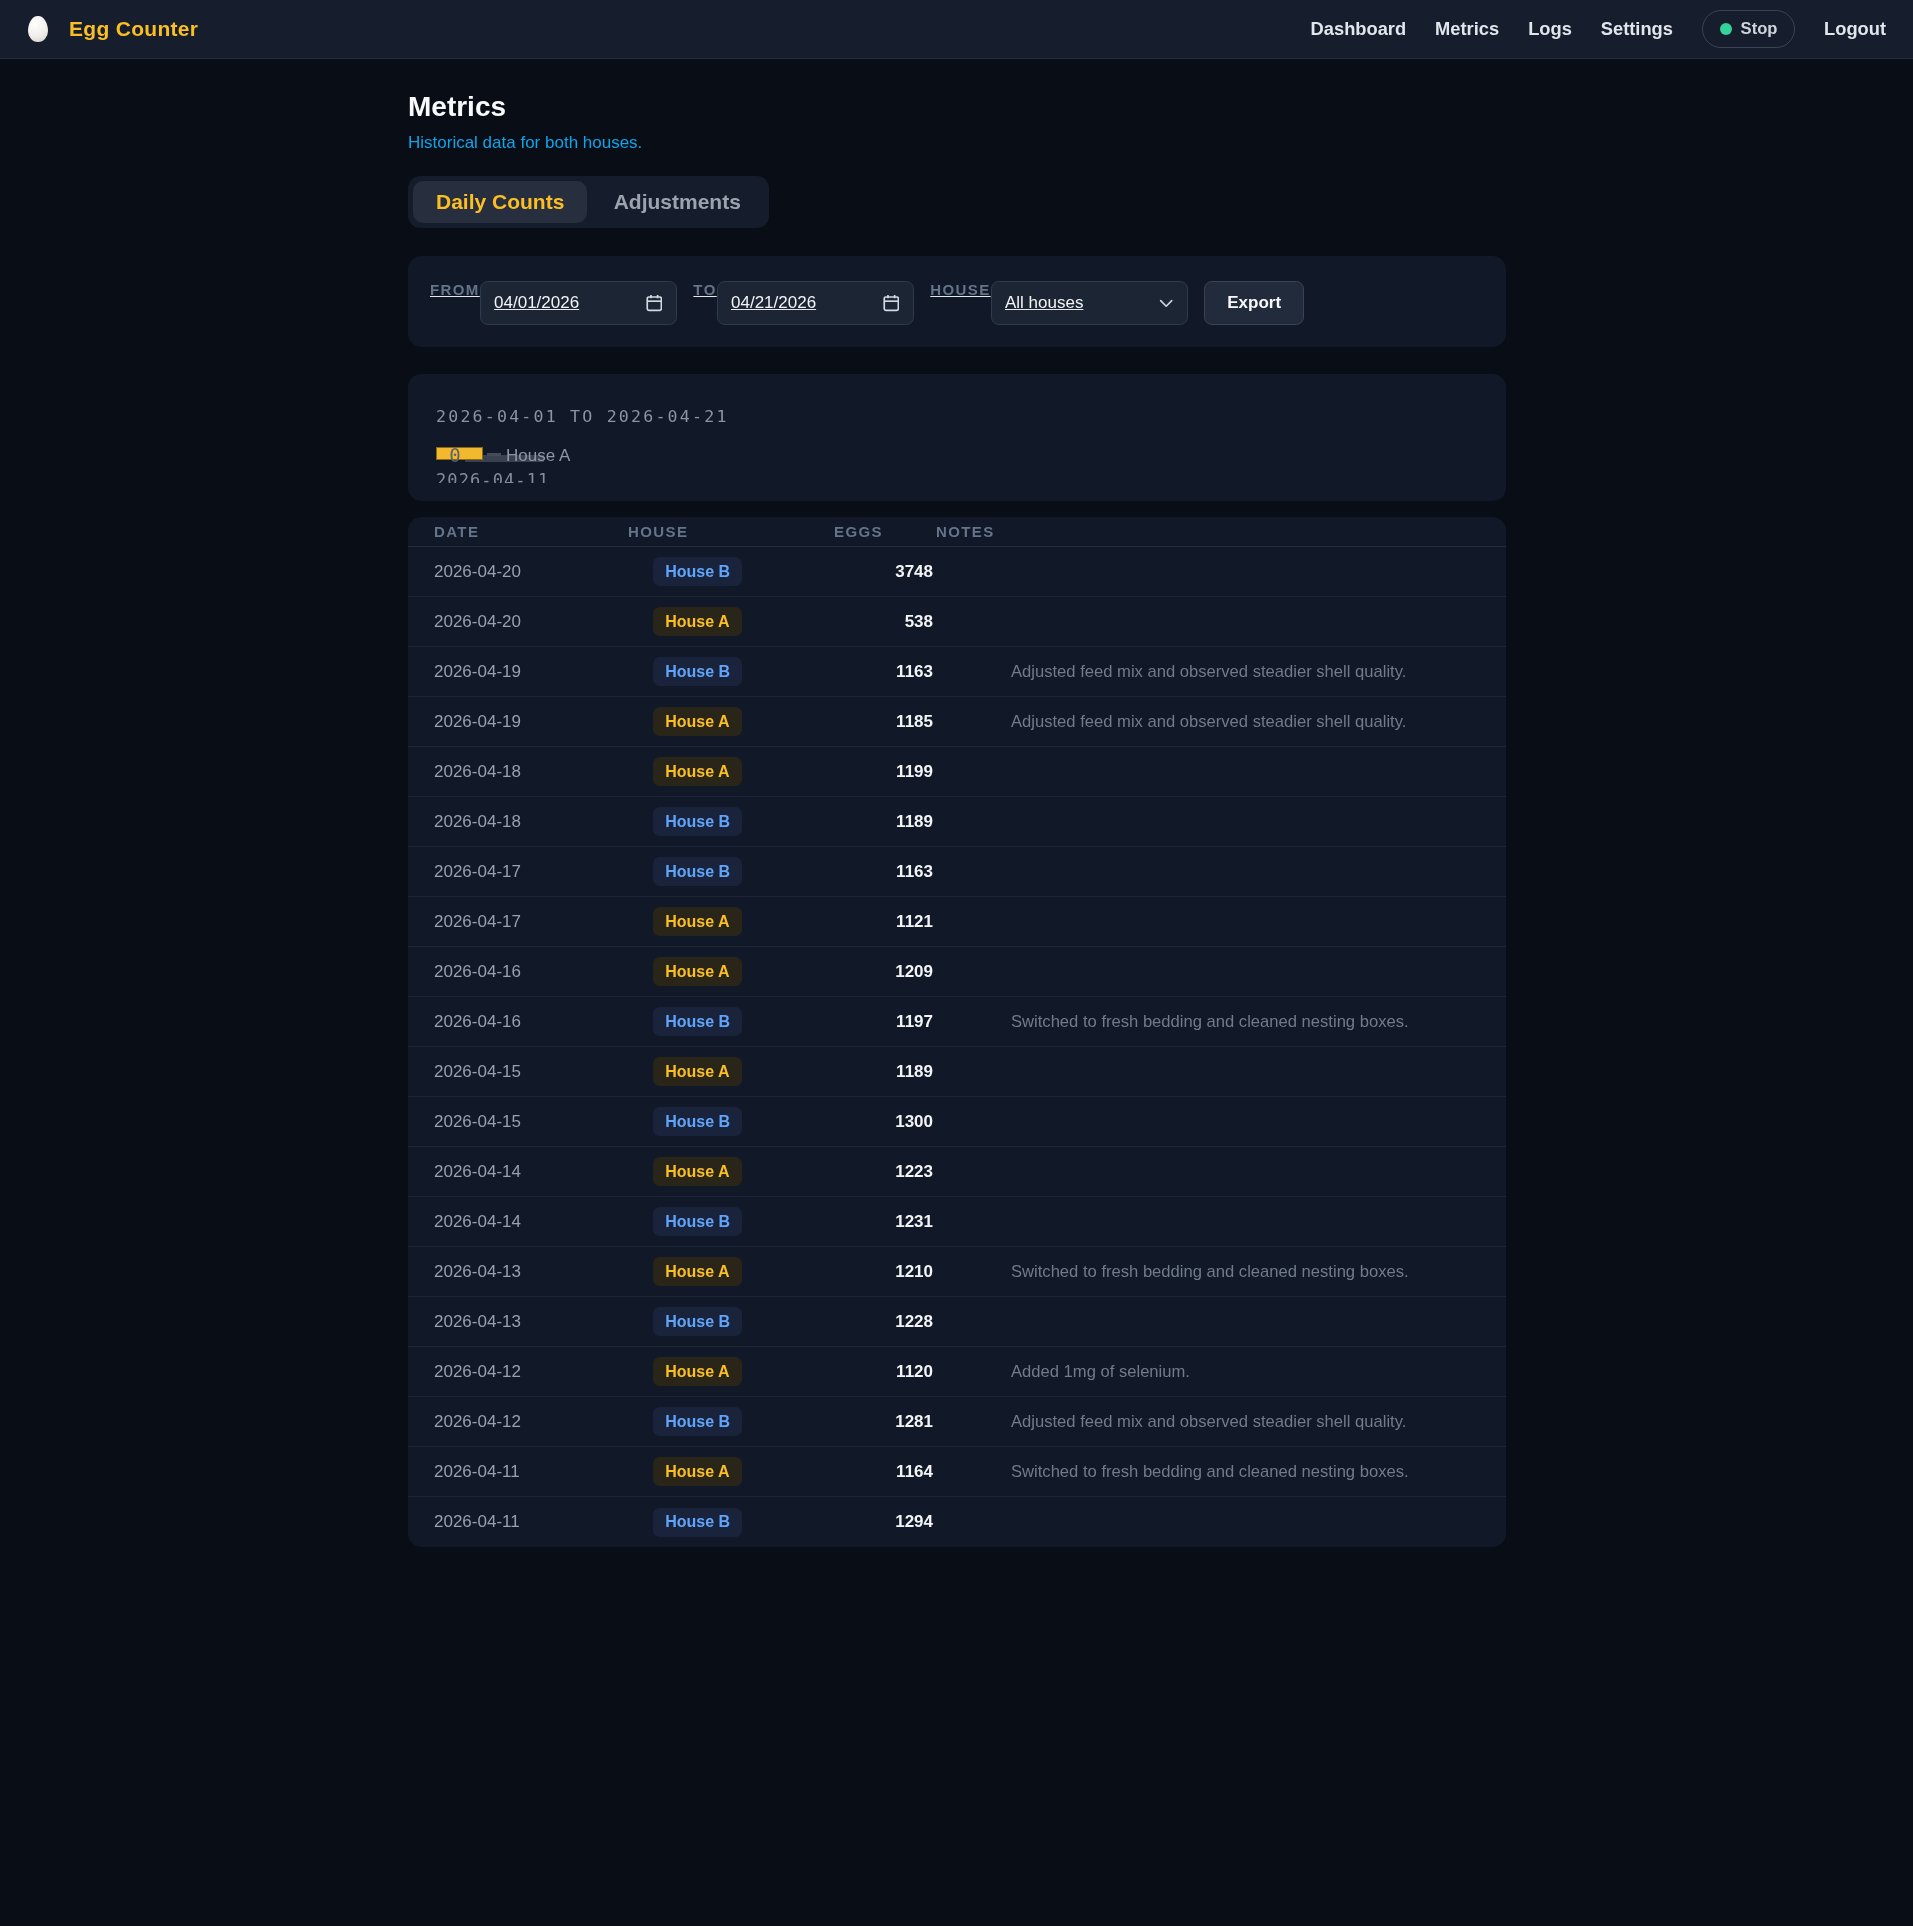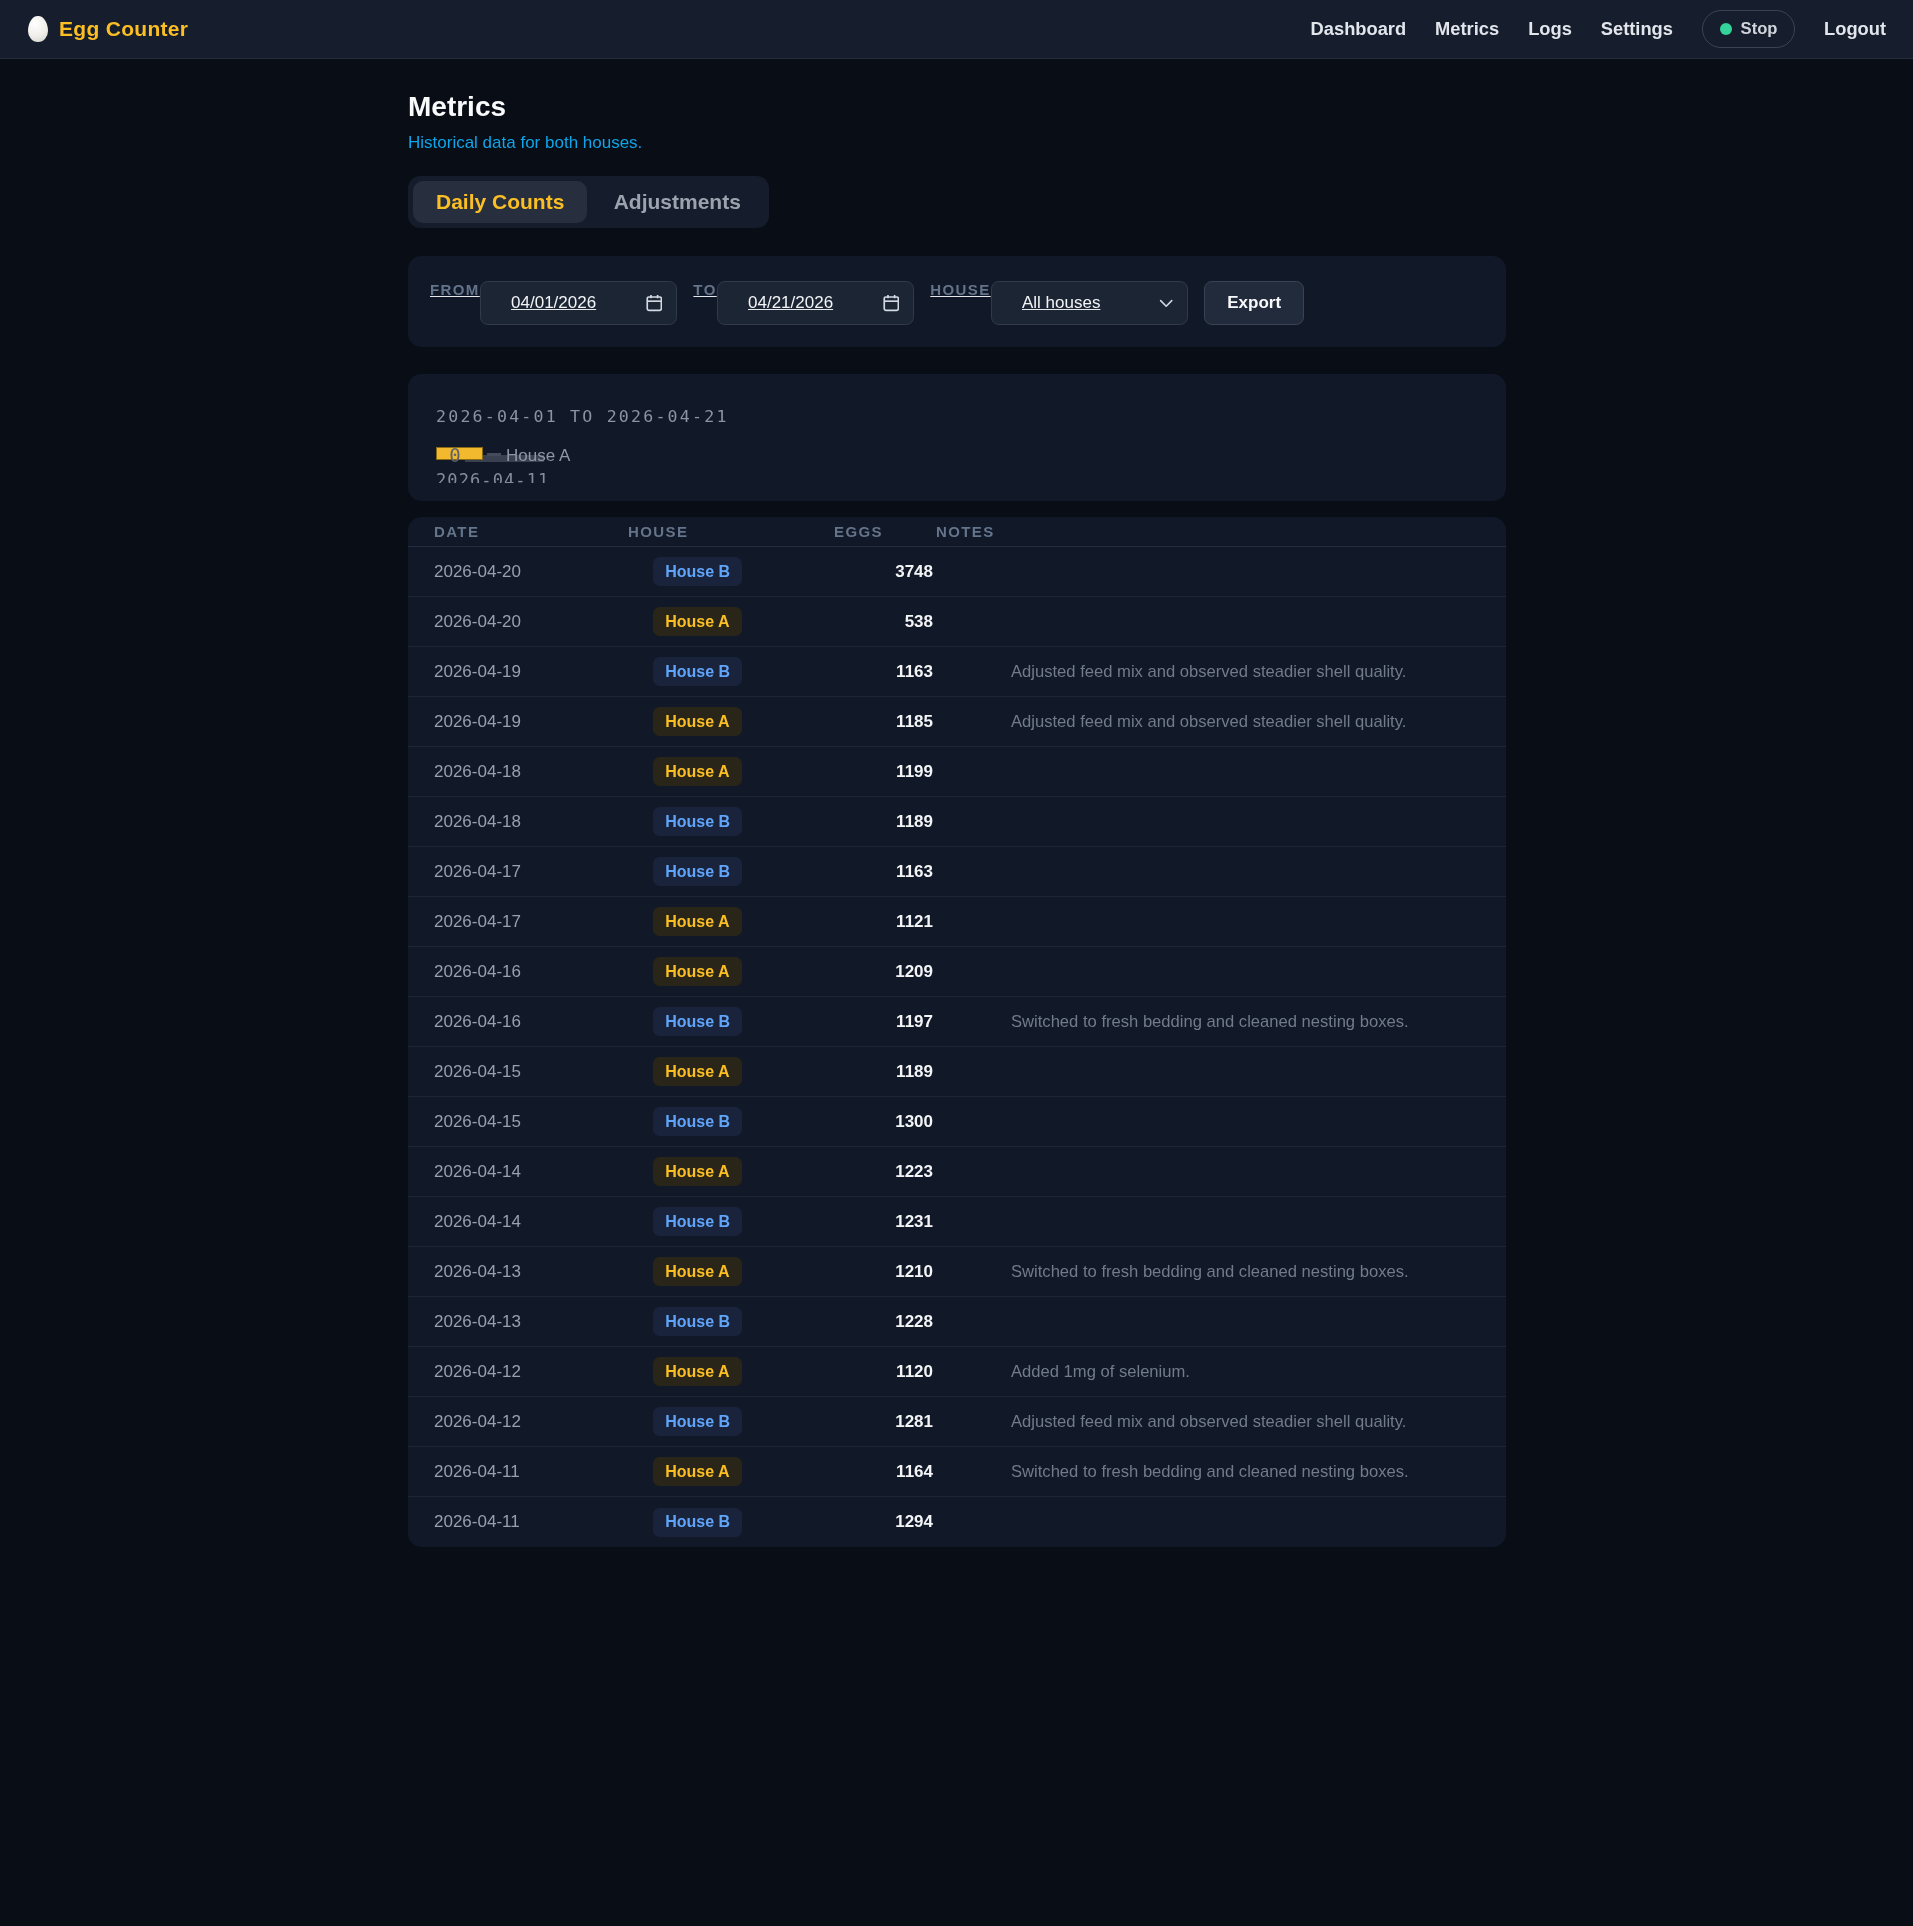--- a/index.html
+++ b/index.html
@@ -9,21 +9,21 @@
     font-family:"Liberation Sans", sans-serif;
     color:#e5e7eb;
     -webkit-font-smoothing:antialiased;
   }
   
   .nav {
     height:59px; background:#161d2d;
     border-bottom:1.1px solid rgba(255,255,255,0.07);
     display:flex; align-items:center; padding:0 28px;
   }
-  .brand { display:flex; align-items:center; gap:11px;text-align:center; }
+  .brand { display:flex; align-items:center; gap:21px;text-align:center; }
   .egg {
     width:20px; height:26.6px;
     background:radial-gradient(circle at 35% 30%, #ffffff 0%, #efeeea 55%, #cfcec8 100%);
     border-radius:50% 50% 50% 50% / 58% 58% 42% 42%;
   }
   .brand-title { font-size:21px; font-weight:800; color:#fbbf24; letter-spacing:0.3px; }
   .nav-right { margin-left:auto; display:flex; align-items:center; gap:29px; }
   .nav-link { font-size:18.3px; font-weight:600; color:#e2e6ec; cursor:pointer; text-decoration:none; }
   .stop-pill {
     display:flex; align-items:center; gap:8.9px;
@@ -51,21 +51,21 @@
   
   .card { background:#111827; border-radius:13.3px; }
   .filter-card { margin-top:28px; padding:25.5px 22px 22px 22px; display:flex; gap:16.6px; align-items:flex-end; }
   .field { display:flex; flex-direction:row;text-decoration:underline; }
   .field-label { font-size:15px; font-weight:600; color:#64748b; letter-spacing:1.4px; margin-bottom:10px; }
   .control {
     height:44px; background:#1c2534; border:1.1px solid #303a4d; border-radius:7.8px;
     display:flex; align-items:center; padding:0 13.3px; gap:8.9px;
     font-size:17px; color:#f3f4f6; cursor:pointer;
   }
-  .control .val { flex:1;margin-left:17px; }
+  .control .val { flex:1; }
   .control.date { width:197px; }
   .control.select { width:197px; }
   .icon-svg { flex:0 0 auto; }
   .export-btn {
     height:44px; padding:0 22px;
     background:#222b3c; border:1.1px solid #3a4355; border-radius:7.8px;
     font-size:17px; font-weight:600; color:#f9fafb; cursor:pointer;
     font-family:"Liberation Sans", sans-serif;
   }
   .filter-note { flex:1; max-width:321px; font-size:16.6px; line-height:1.5; color:#7e8695; align-self:flex-end; padding-bottom:1.1px; }

